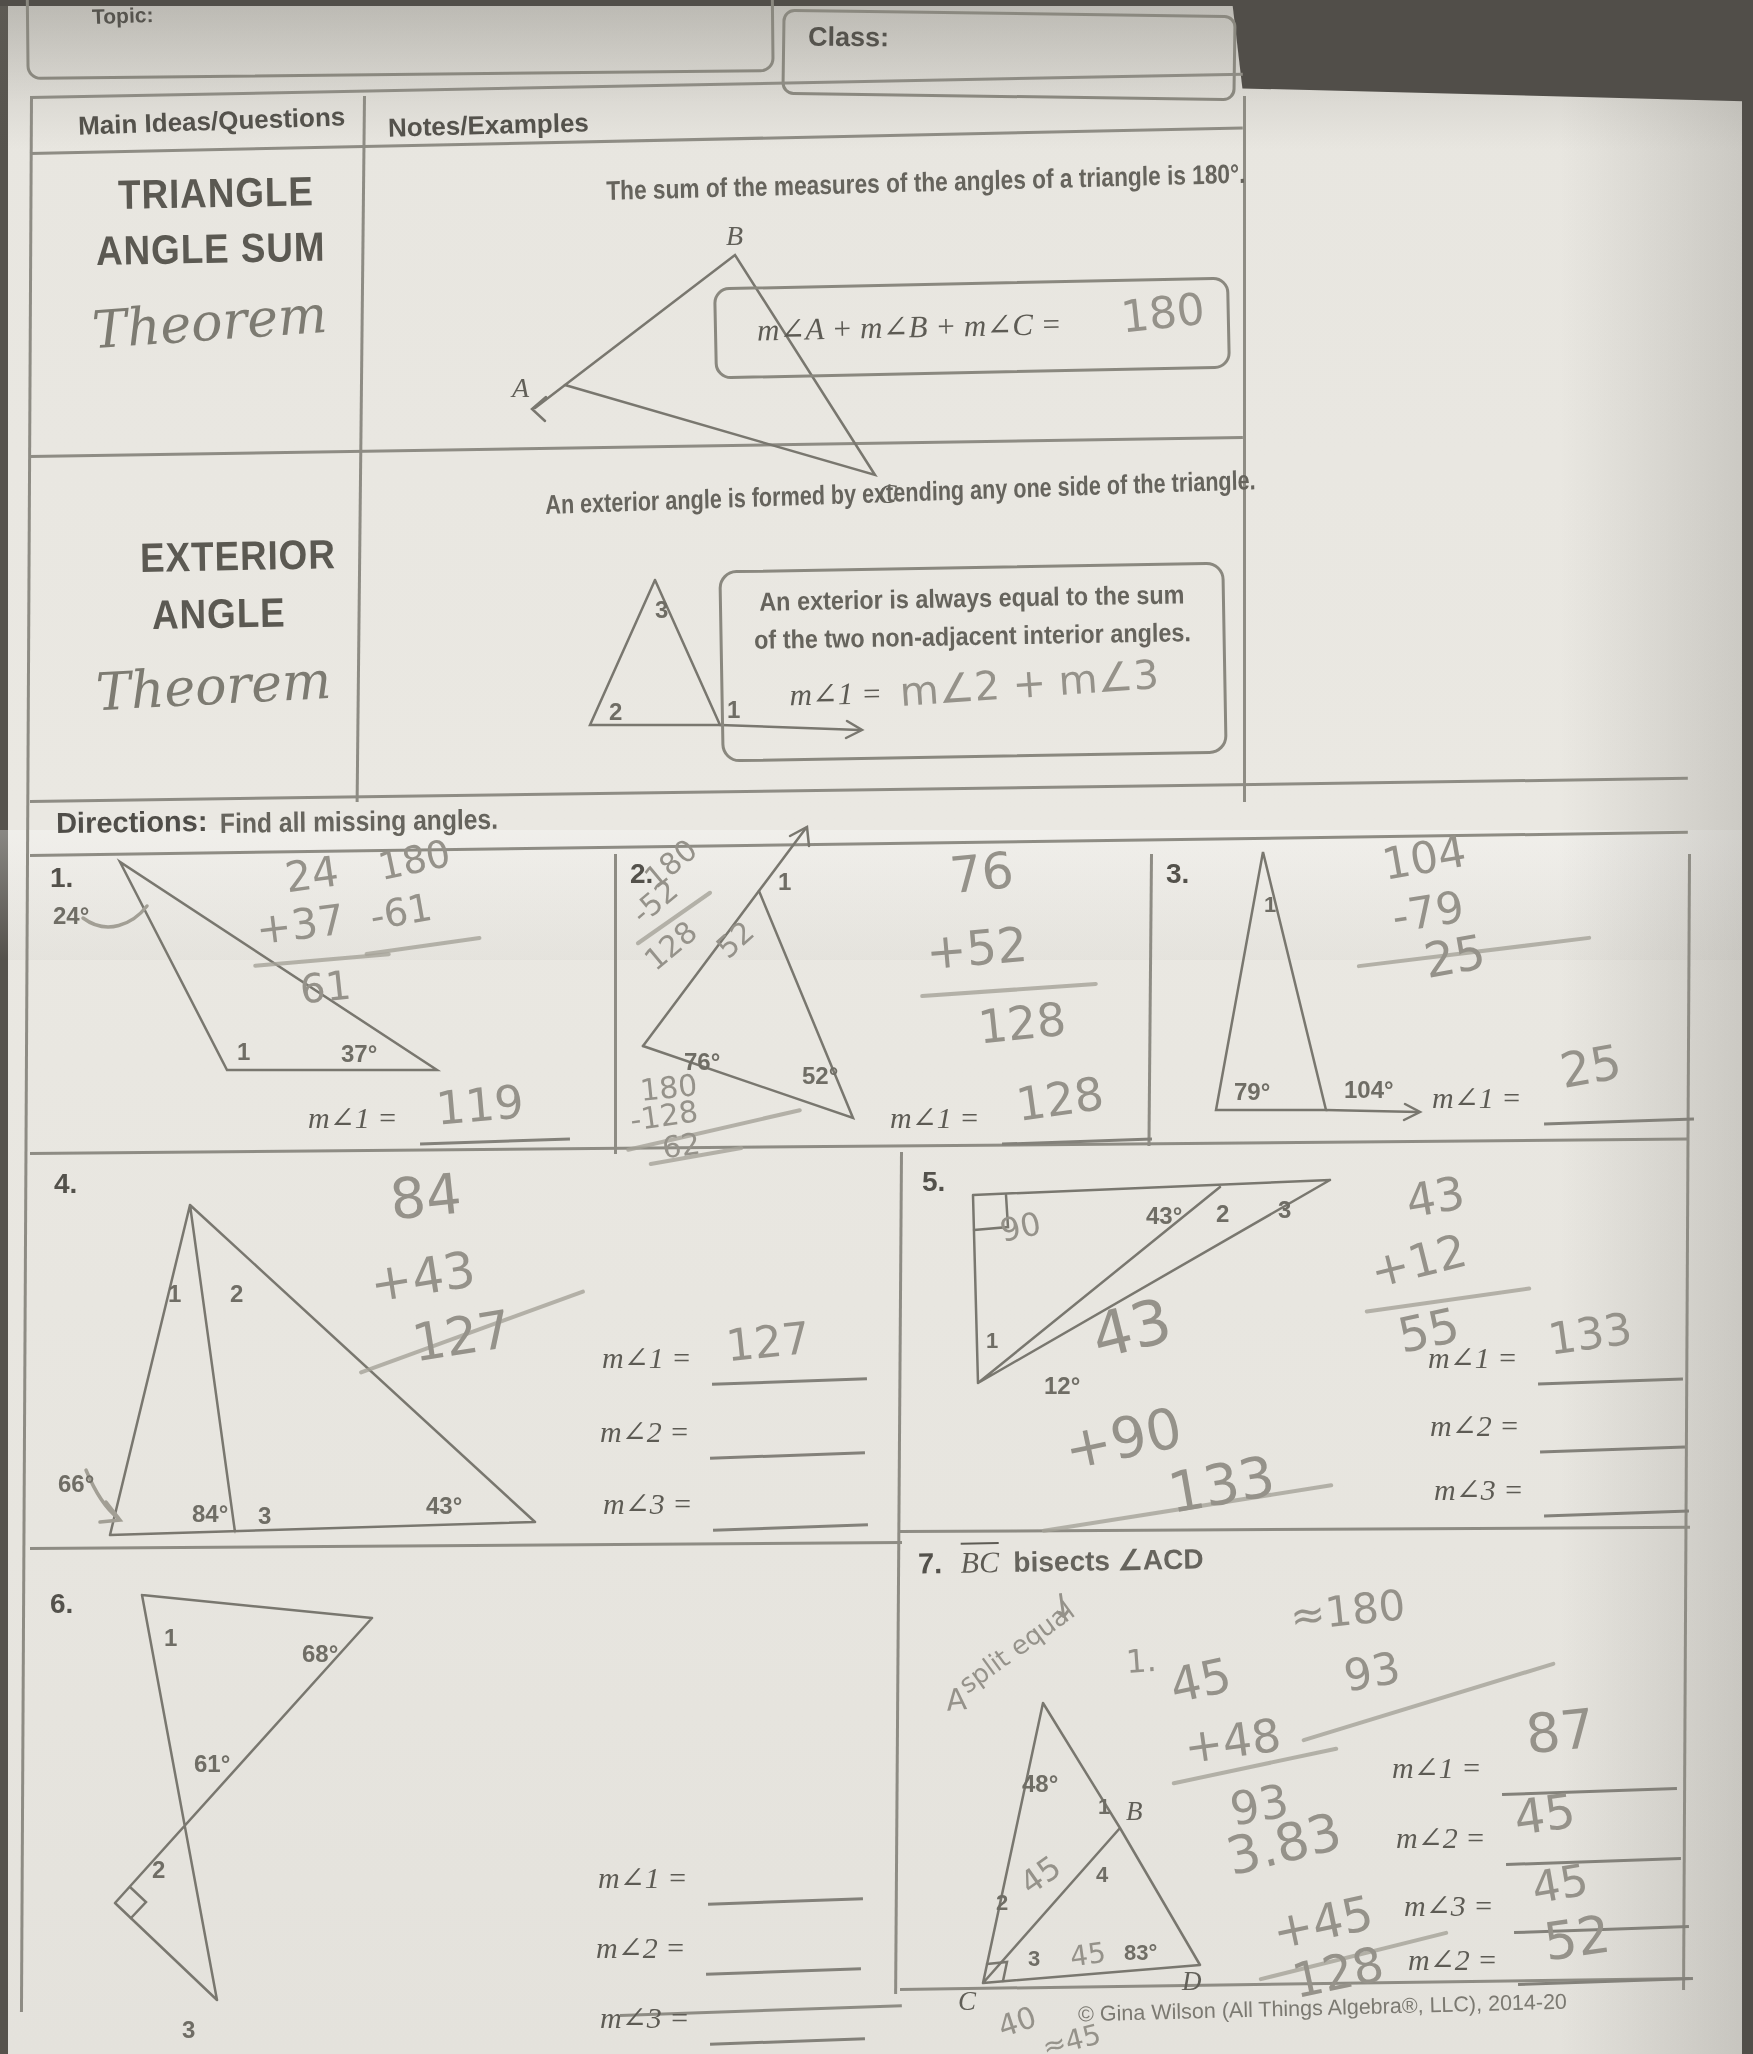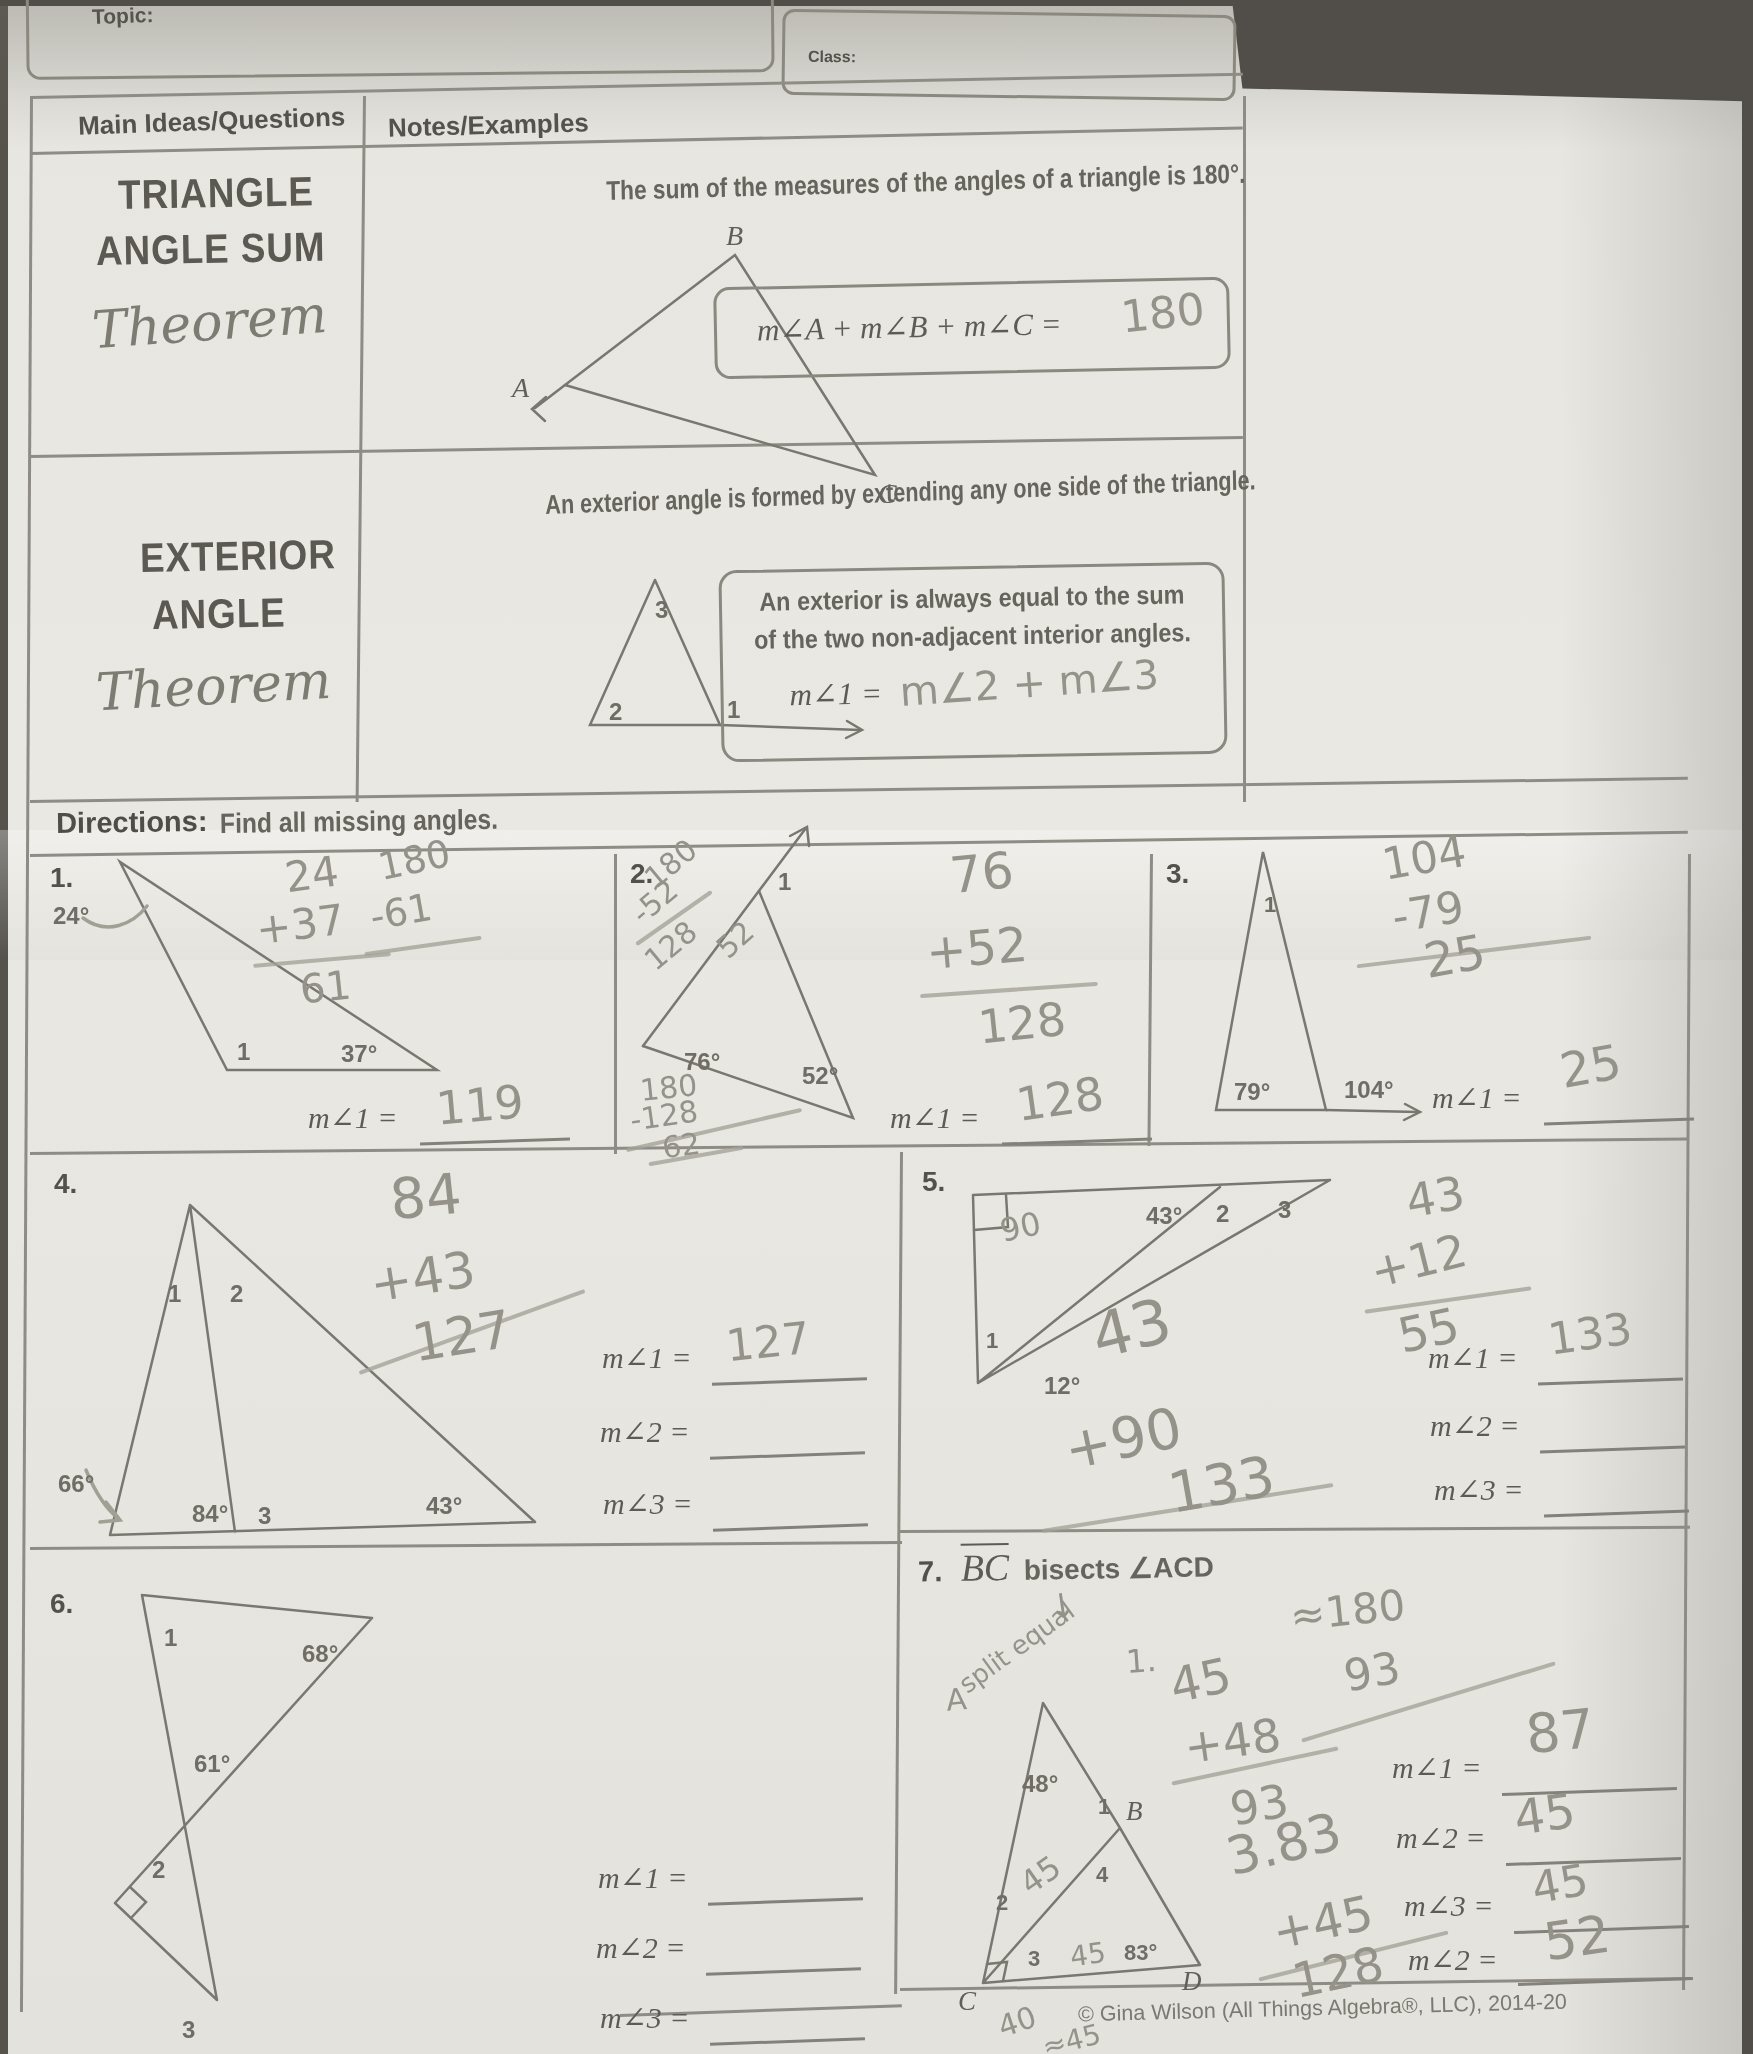--- a/index.html
+++ b/index.html
@@ -30,21 +30,21 @@
 <div class="band" style="left:0;top:0;right:0;height:150px;background:linear-gradient(180deg,rgba(110,108,100,.30),rgba(110,108,100,0));"></div>
 <div class="band" style="left:0;top:830px;right:0;height:130px;background:linear-gradient(180deg,rgba(255,255,255,.30),rgba(0,0,0,.02));"></div>
 <div class="band" style="left:1560px;top:0;width:193px;height:2054px;background:linear-gradient(90deg,rgba(90,88,82,0),rgba(90,88,82,.22));"></div>
 <div class="abs" style="left:1232px;top:0;width:521px;height:130px;background:#514e49;clip-path:polygon(0 0,100% 0,100% 78%,2% 68%);"></div>
 <div class="abs" style="left:1742px;top:80px;width:11px;height:1974px;background:#514e49;"></div>
 <div class="abs" style="left:0;top:0;width:1240px;height:6px;background:#514e49;"></div>
 
 <div class="box" style="left:26px;top:-46px;width:742px;height:116px;border-radius:14px;transform:rotate(-0.6deg);"></div>
 <div class="pt" style="left:92px;top:4px;font-size:21px;color:#56544e;transform:rotate(-2deg);">Topic:</div>
 <div class="box" style="left:782px;top:12px;width:448px;height:80px;border-radius:12px;transform:rotate(0.8deg);"></div>
-<div class="pt" style="left:808px;top:48px;font-size:16px;color:#55534d;transform:rotate(0.5deg);text-align:right;">Class:</div>
+<div class="pt" style="left:808px;top:22px;font-size:27px;color:#55534d;transform:rotate(0.5deg);text-align:right;">Class:</div>
 
 <div class="ln" style="left:30px;top:96px;width:1213px;height:3px;transform:rotate(-1.1deg);transform-origin:left;"></div>
 <div class="ln" style="left:30px;top:152px;width:1213px;height:3px;transform:rotate(-1.2deg);transform-origin:left;"></div>
 <div class="ln" style="left:363px;top:96px;width:3px;height:706px;transform:rotate(0.6deg);transform-origin:top;"></div>
 <div class="ln" style="left:30px;top:455px;width:1213px;height:3px;transform:rotate(-0.9deg);transform-origin:left;"></div>
 <div class="ln" style="left:30px;top:800px;width:1658px;height:3px;transform:rotate(-0.8deg);transform-origin:left;"></div>
 <div class="ln" style="left:30px;top:854px;width:1658px;height:3px;transform:rotate(-0.8deg);transform-origin:left;"></div>
 <div class="ln" style="left:30px;top:96px;width:3px;height:1916px;transform:rotate(0.3deg);transform-origin:top;"></div>
 <div class="ln" style="left:1243px;top:96px;width:3px;height:706px;"></div>
 <div class="ln" style="left:1688px;top:854px;width:3px;height:1136px;transform:rotate(0.3deg);transform-origin:top;"></div>
@@ -229,21 +229,21 @@
 </svg>
 <div class="mathf" style="left:598px;top:1860px;font-size:30px;">m∠1 =</div>
 <div class="ansline" style="left:708px;top:1900px;width:155px;transform:rotate(-2deg);"></div>
 <div class="mathf" style="left:596px;top:1930px;font-size:30px;">m∠2 =</div>
 <div class="ansline" style="left:706px;top:1970px;width:155px;transform:rotate(-2deg);"></div>
 <div class="mathf" style="left:600px;top:2000px;font-size:30px;">m∠3 =</div>
 <div class="ansline" style="left:710px;top:2040px;width:155px;transform:rotate(-2deg);"></div>
 
 <div class="abs" style="left:918px;top:1544px;white-space:nowrap;transform:rotate(-1deg);">
   <span class="pt" style="position:static;font-size:29px;color:#53514b;">7.</span>
-  <span class="mathf" style="position:static;font-size:38px;margin-left:14px;border-top:2.5px solid #5d5b54;padding-top:1px;">BC</span>
+  <span class="mathf" style="position:static;font-size:30px;margin-left:14px;border-top:2.5px solid #5d5b54;padding-top:1px;">BC</span>
   <span class="pt" style="position:static;font-size:28px;margin-left:10px;transform:none;">bisects ∠ACD</span>
 </div>
 <div class="hw" style="left:946px;top:1682px;font-size:30px;transform:rotate(-5deg);">A</div>
 <div class="hw" style="left:962px;top:1672px;font-size:26px;transform:rotate(-36deg);transform-origin:left;">split equal</div>
 <div class="hw" style="left:1048px;top:1586px;font-size:34px;transform:rotate(-8deg);">↓</div>
 <div class="hw" style="left:1126px;top:1642px;font-size:32px;transform:rotate(-4deg);">1.</div>
 <div class="hw" style="left:1170px;top:1652px;font-size:48px;transform:rotate(-12deg);">45</div>
 <div class="hw" style="left:1290px;top:1586px;font-size:42px;transform:rotate(-6deg);">≈180</div>
 <div class="hw" style="left:1344px;top:1646px;font-size:44px;transform:rotate(-10deg);">93</div>
 <div class="hwl" style="left:1296px;top:1700px;width:265px;transform:rotate(-17deg);"></div>

